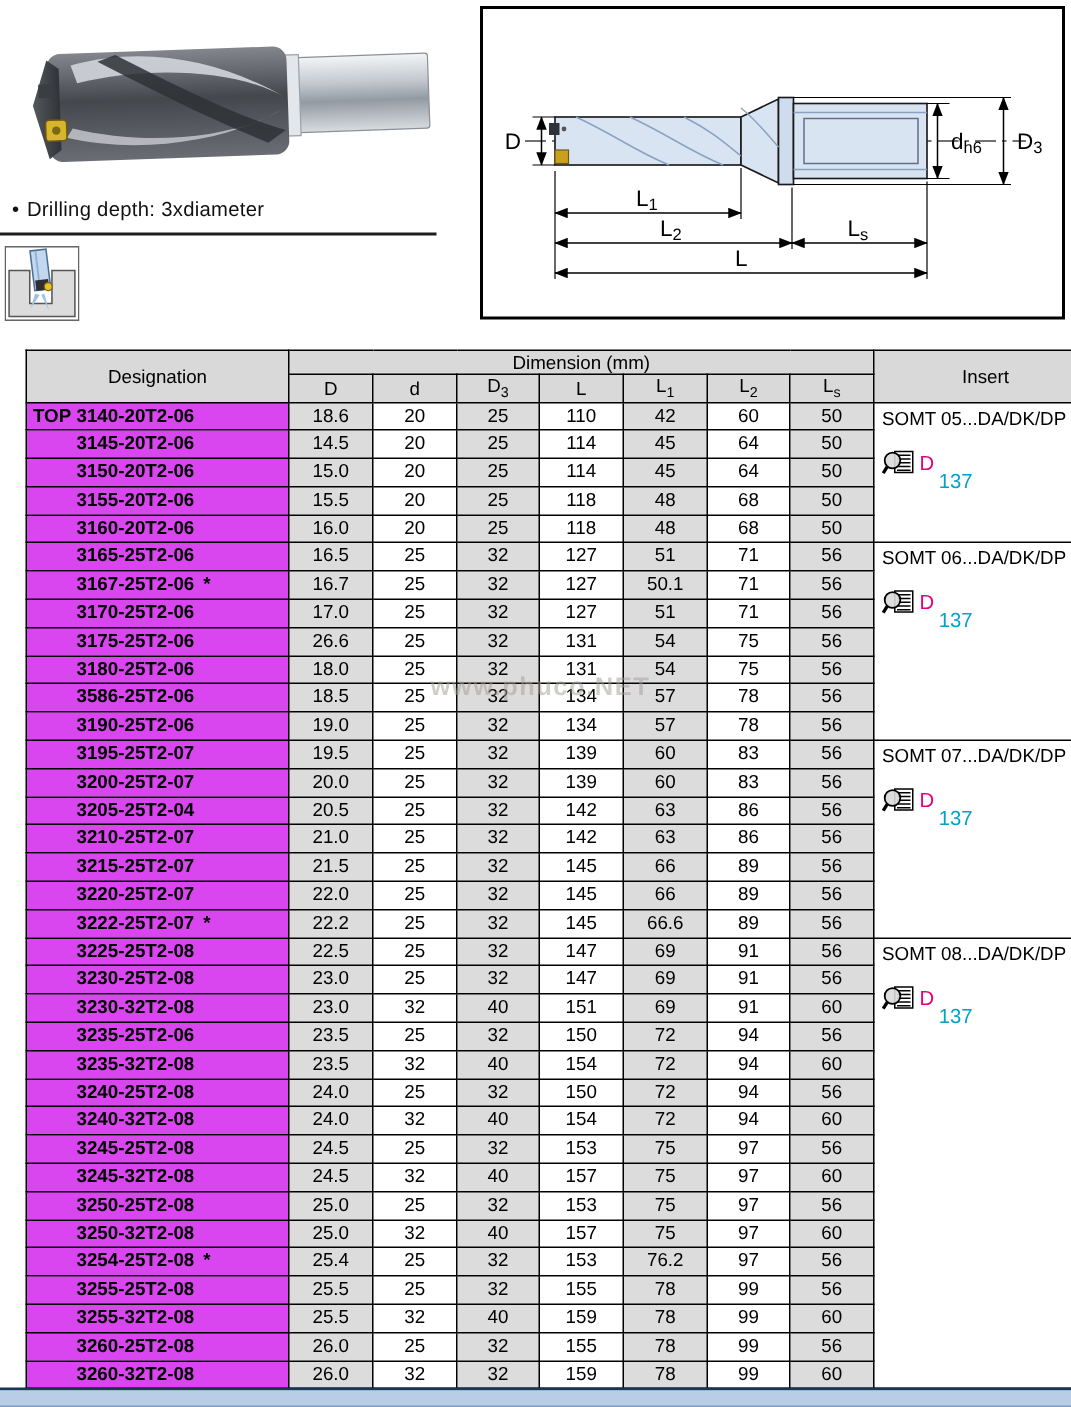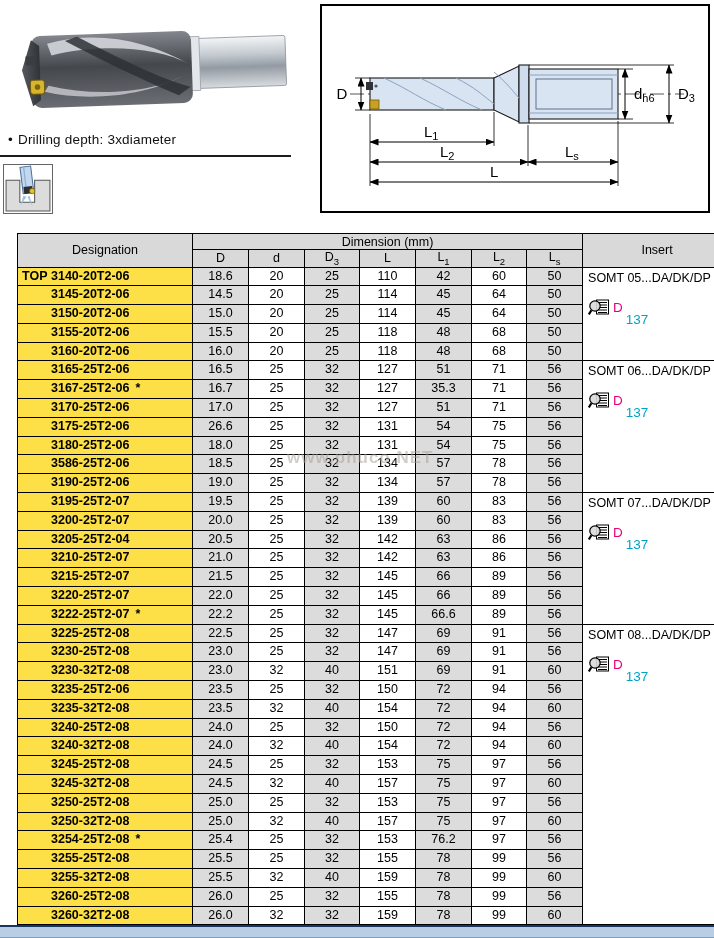--- a/index.html
+++ b/index.html
@@ -28,21 +28,21 @@
   .dim-sub{font-size:11px;}
 
   
   table.catalog{position:absolute;left:17px;top:233px;width:714px;border-collapse:collapse;table-layout:fixed;
                 font-family:"Liberation Sans",sans-serif;}
   table.catalog th,table.catalog td{border:1px solid #000;}
   table.catalog thead th{background:var(--header-gray);font-weight:normal;font-size:12.5px;height:15px;padding:0;text-align:center;}
   table.catalog thead sub{font-size:9.5px;}
   td.val{text-align:center;font-size:12.5px;height:17.8px;line-height:17.8px;padding:0;background:#fff;}
   td.shade{background:var(--col-gray);}
-  td.desig{font-weight:bold;font-size:12.5px;height:17.8px;line-height:17.8px;padding:0 0 0 4px;white-space:nowrap;background:#fde047;}
+  td.desig{font-weight:bold;font-size:12.5px;height:17.8px;line-height:17.8px;padding:0 0 0 4px;white-space:nowrap;background:#d946ef;}
   td.desig .brand{display:inline-block;width:29px;}
   td.desig .star{margin-left:6px;font-weight:bold;}
   td.u2{border-bottom:2.2px solid #000;}
   tr.group-start td{border-top:1.8px solid #000;}
   td.insert{vertical-align:top;text-align:left;padding:2px 2px 0 5px;font-size:12.5px;background:#fff;}
   .somt{line-height:16px;white-space:nowrap;}
   .pageref{display:flex;align-items:center;gap:3px;margin-top:2px;}
   .pageref .pfx{color:var(--accent-pink);font-size:13.5px;}
   .pageref .pnum{color:var(--accent-cyan);font-size:13.5px;margin-top:24px;}
 
@@ -305,21 +305,21 @@
               <span class="pnum">137</span>
             </div>
           </td>
         </tr>
         <tr>
           <td class="desig"><span class="brand"></span><span class="num">3167-25T2-06</span><span class="star">*</span></td>
           <td class="val shade">16.7</td>
           <td class="val">25</td>
           <td class="val shade">32</td>
           <td class="val">127</td>
-          <td class="val shade">35.3</td>
+          <td class="val shade">50.1</td>
           <td class="val">71</td>
           <td class="val shade">56</td>
         </tr>
         <tr>
           <td class="desig"><span class="brand"></span><span class="num">3170-25T2-06</span></td>
           <td class="val shade">17.0</td>
           <td class="val">25</td>
           <td class="val shade">32</td>
           <td class="val">127</td>
           <td class="val shade">51</td>

